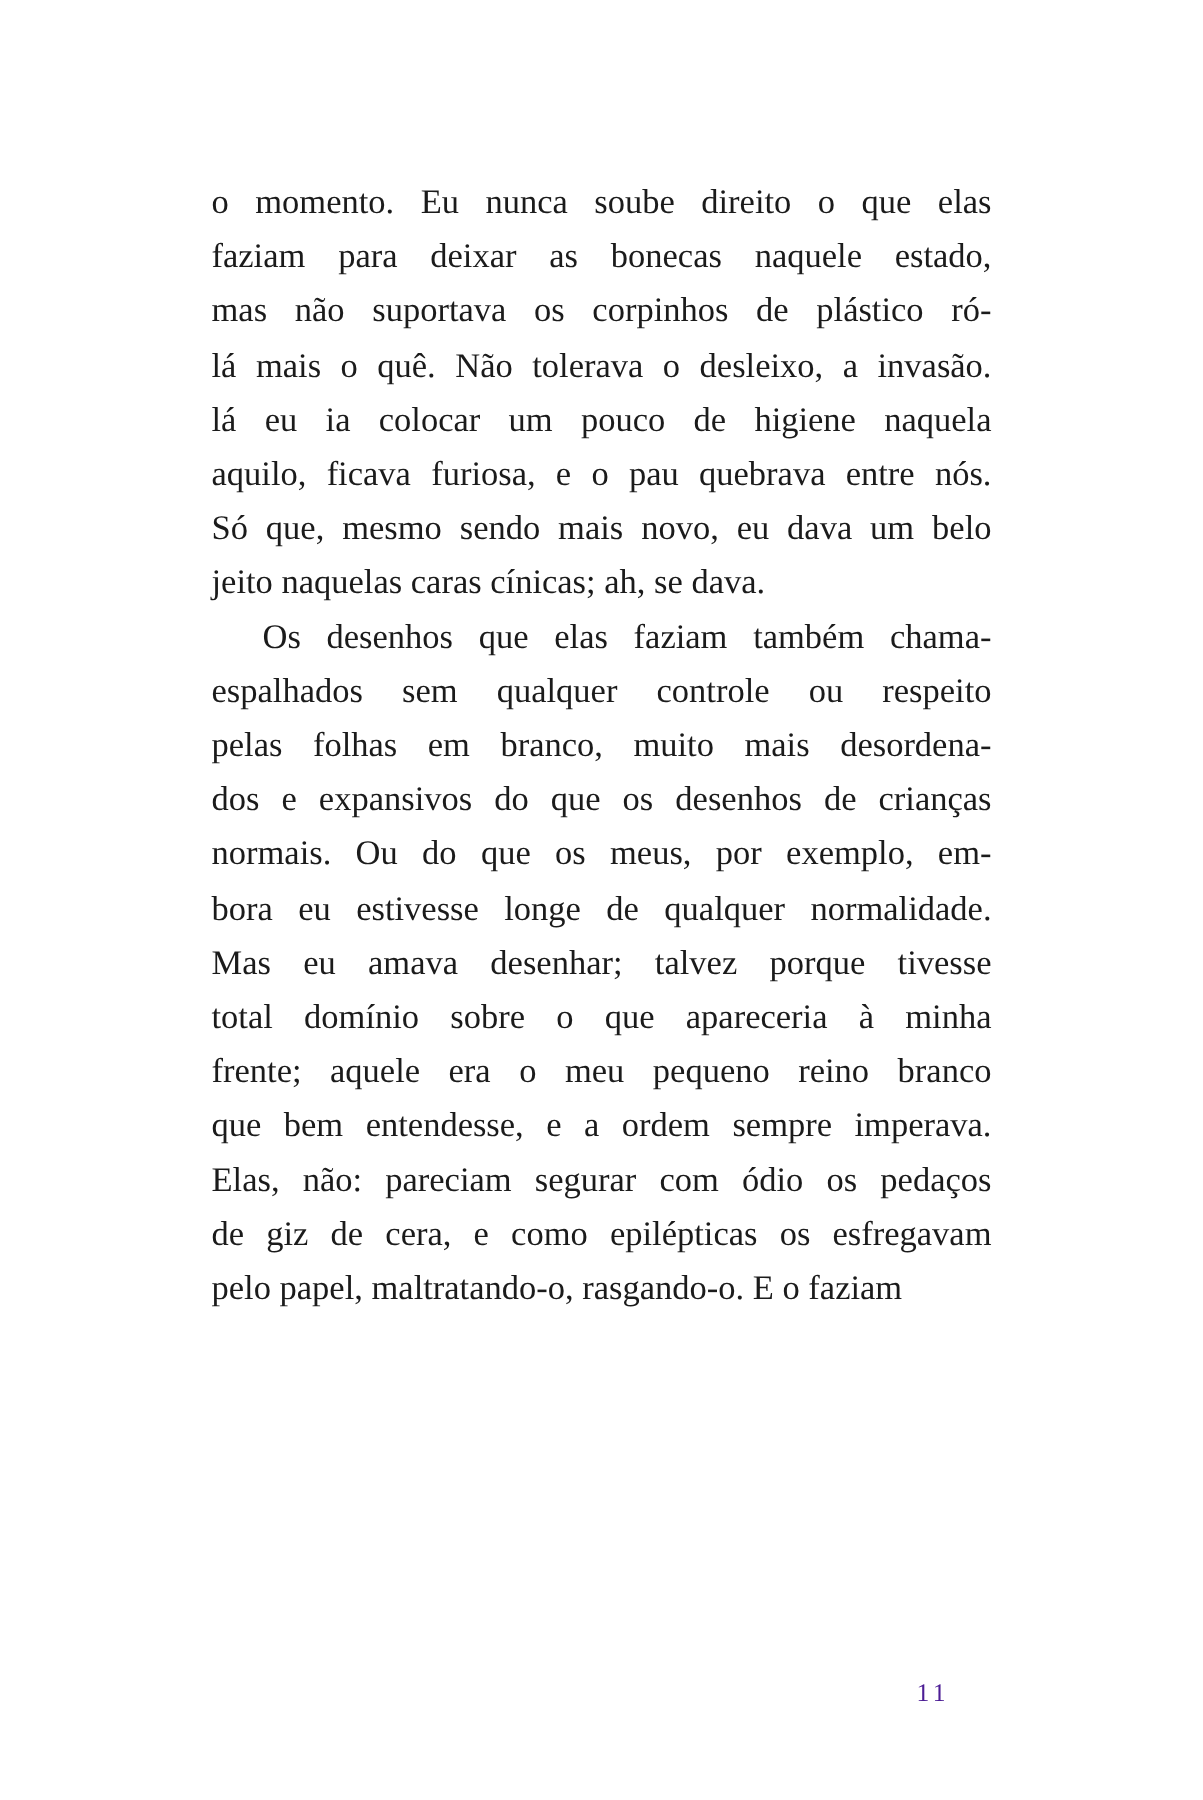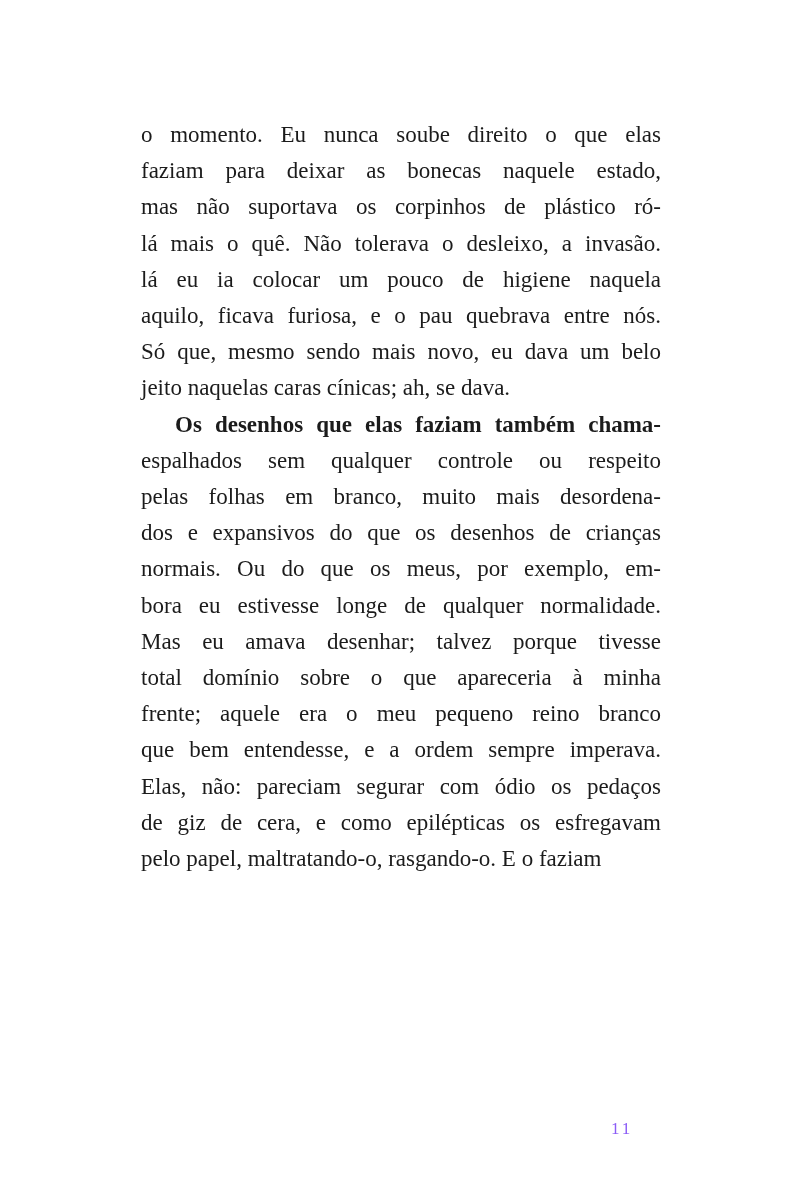--- a/index.html
+++ b/index.html
@@ -32,29 +32,28 @@
   .pline {
     text-align: justify;
     text-align-last: justify;
     white-space: nowrap;
   }
   .pline.pl-last {
     text-align-last: left;
   }
   .pline.pl-indent {
     text-indent: 34px;
-    font-weight: bold;
   }
   .folio {
     position: absolute;
     left: 611px;
     top: 1119px;
     font-size: 17px;
     letter-spacing: 3px;
-    color: #8b5cf6;
+    color: #4c1d95;
   }
 </style>
 </head>
 <body>
 
 <div class="page">
 
   <div class="textblock">
 
     <div class="paragraph">

